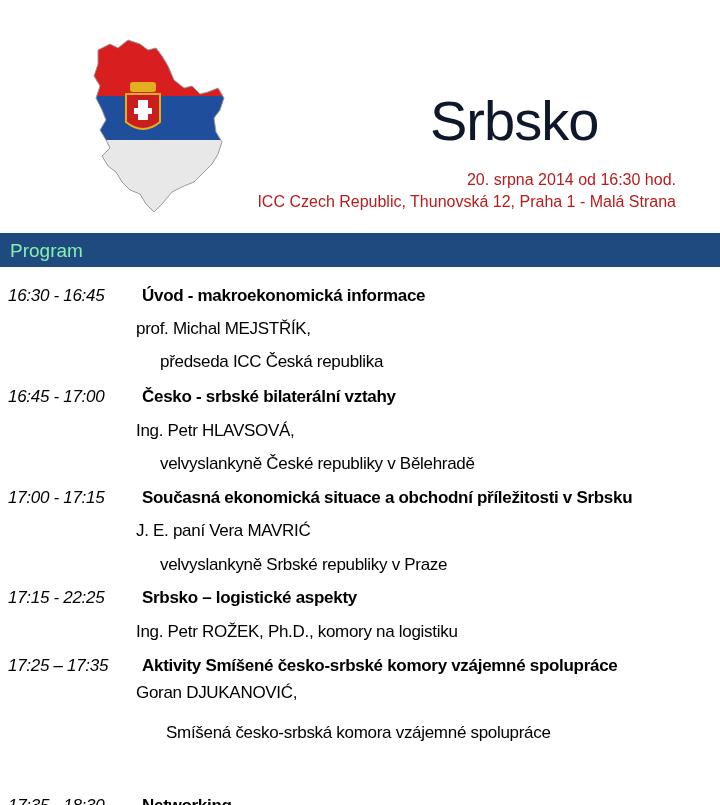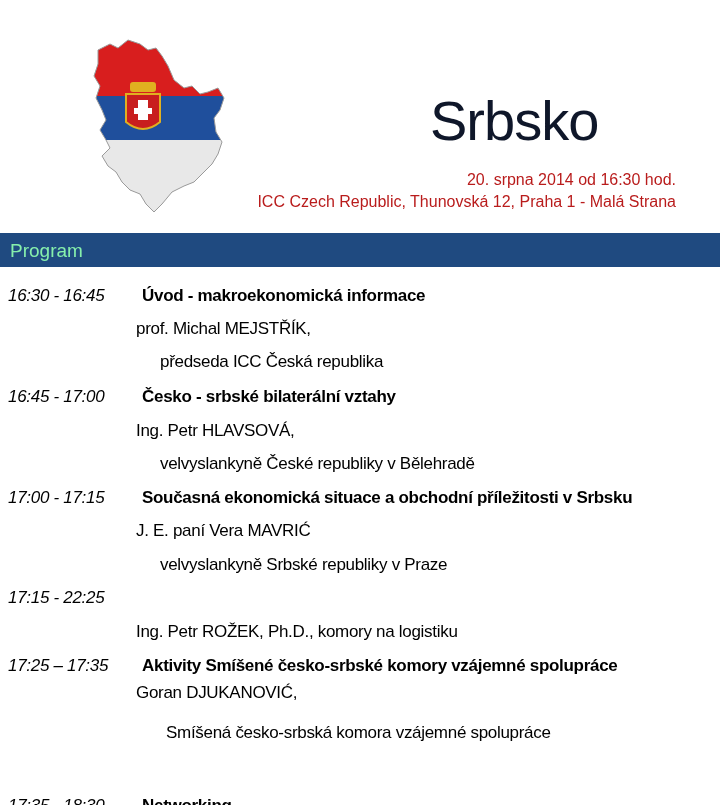--- a/index.html
+++ b/index.html
@@ -78,20 +78,21 @@
 </div>
 <div class="row" style="top:521px">
     <span class="speaker">J. E. paní Vera MAVRIĆ</span>
   </div>
 <div class="row" style="top:555px">
     <span class="role">velvyslankyně Srbské republiky v Praze</span>
   </div>
 
 <div class="row" style="top:588px">
   <span class="time">17:15 - 22:25</span>
+  <span class="topic">Srbsko – logistické aspekty</span>
 </div>
 <div class="row" style="top:622px">
     <span class="speaker">Ing. Petr ROŽEK, Ph.D., komory na logistiku</span>
   </div>
 
 <div class="row" style="top:656px">
   <span class="time">17:25 – 17:35</span>
   <span class="topic">Aktivity Smíšené česko-srbské komory vzájemné spolupráce</span>
 </div>
 <div class="row" style="top:683px">

